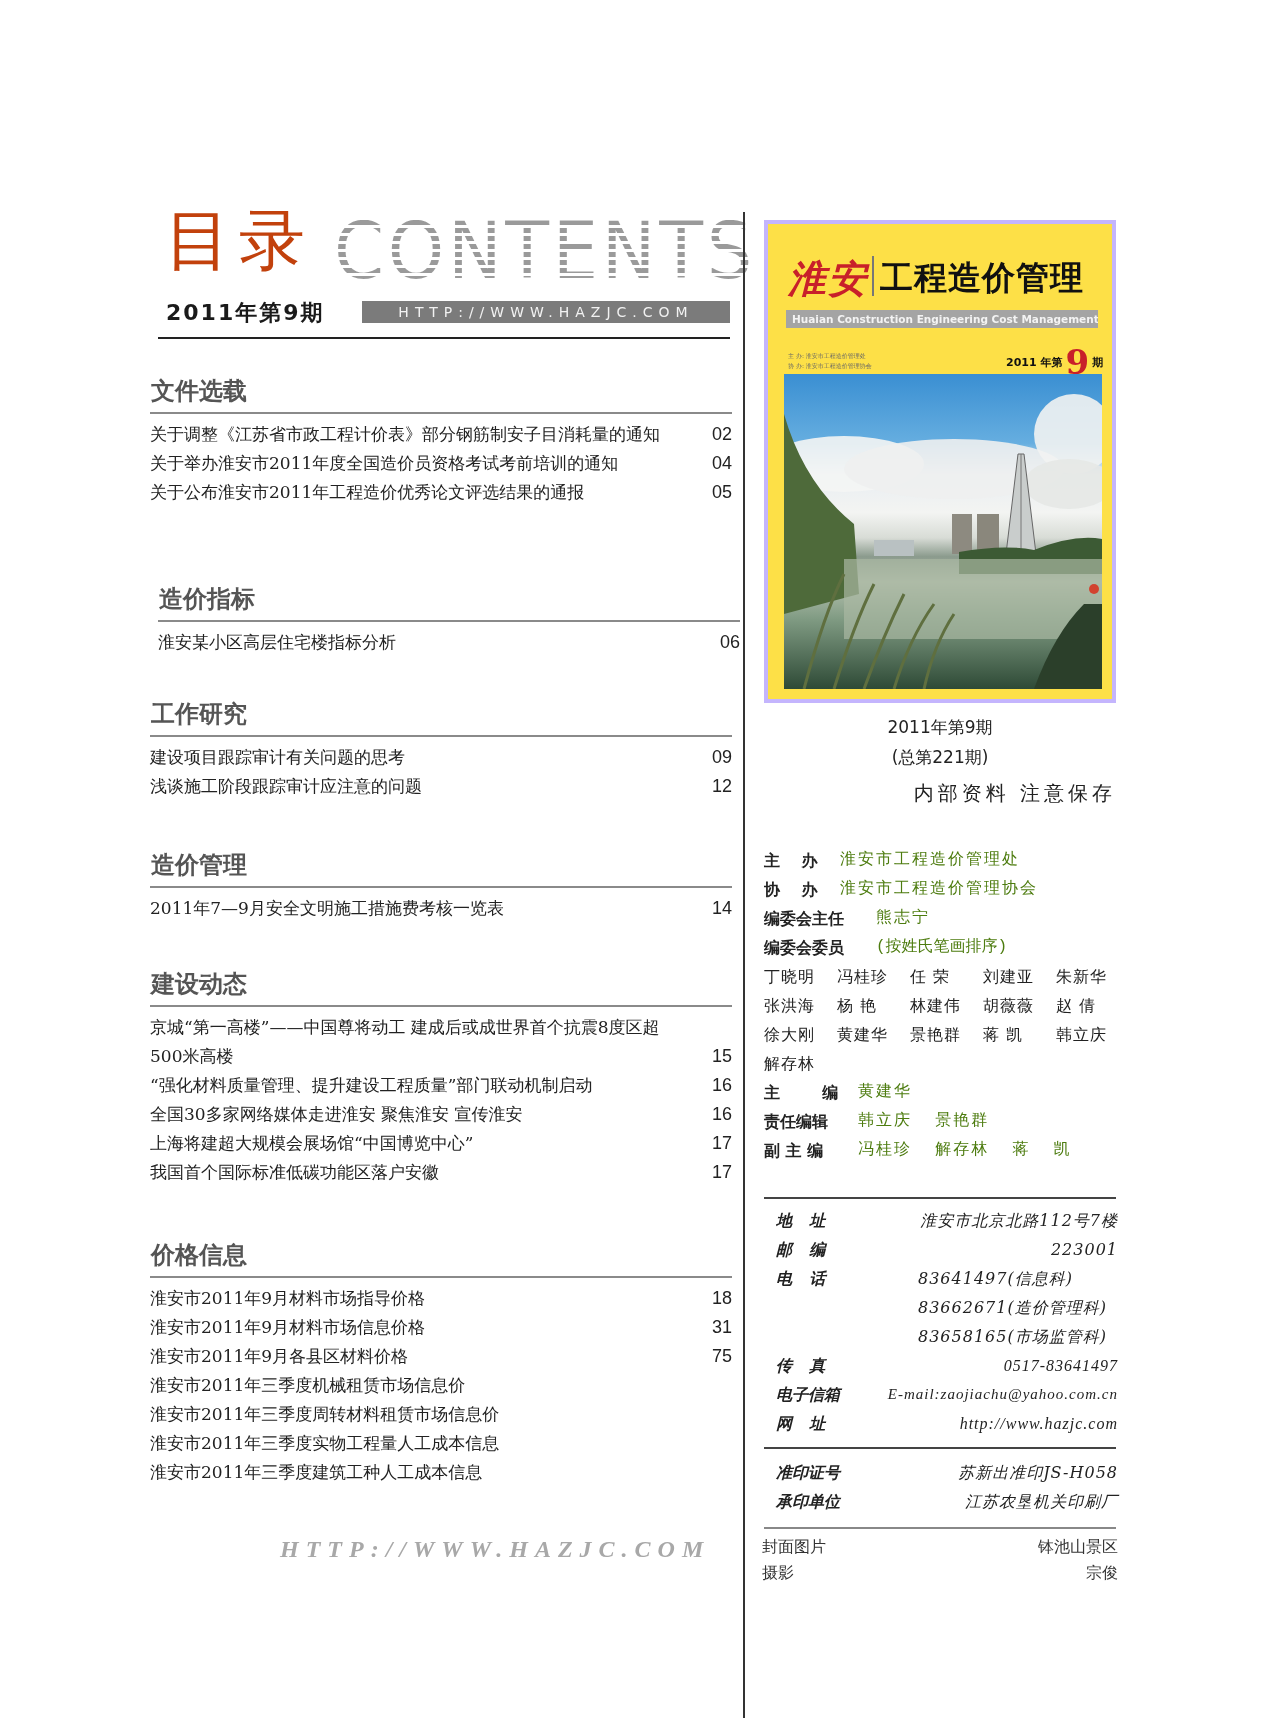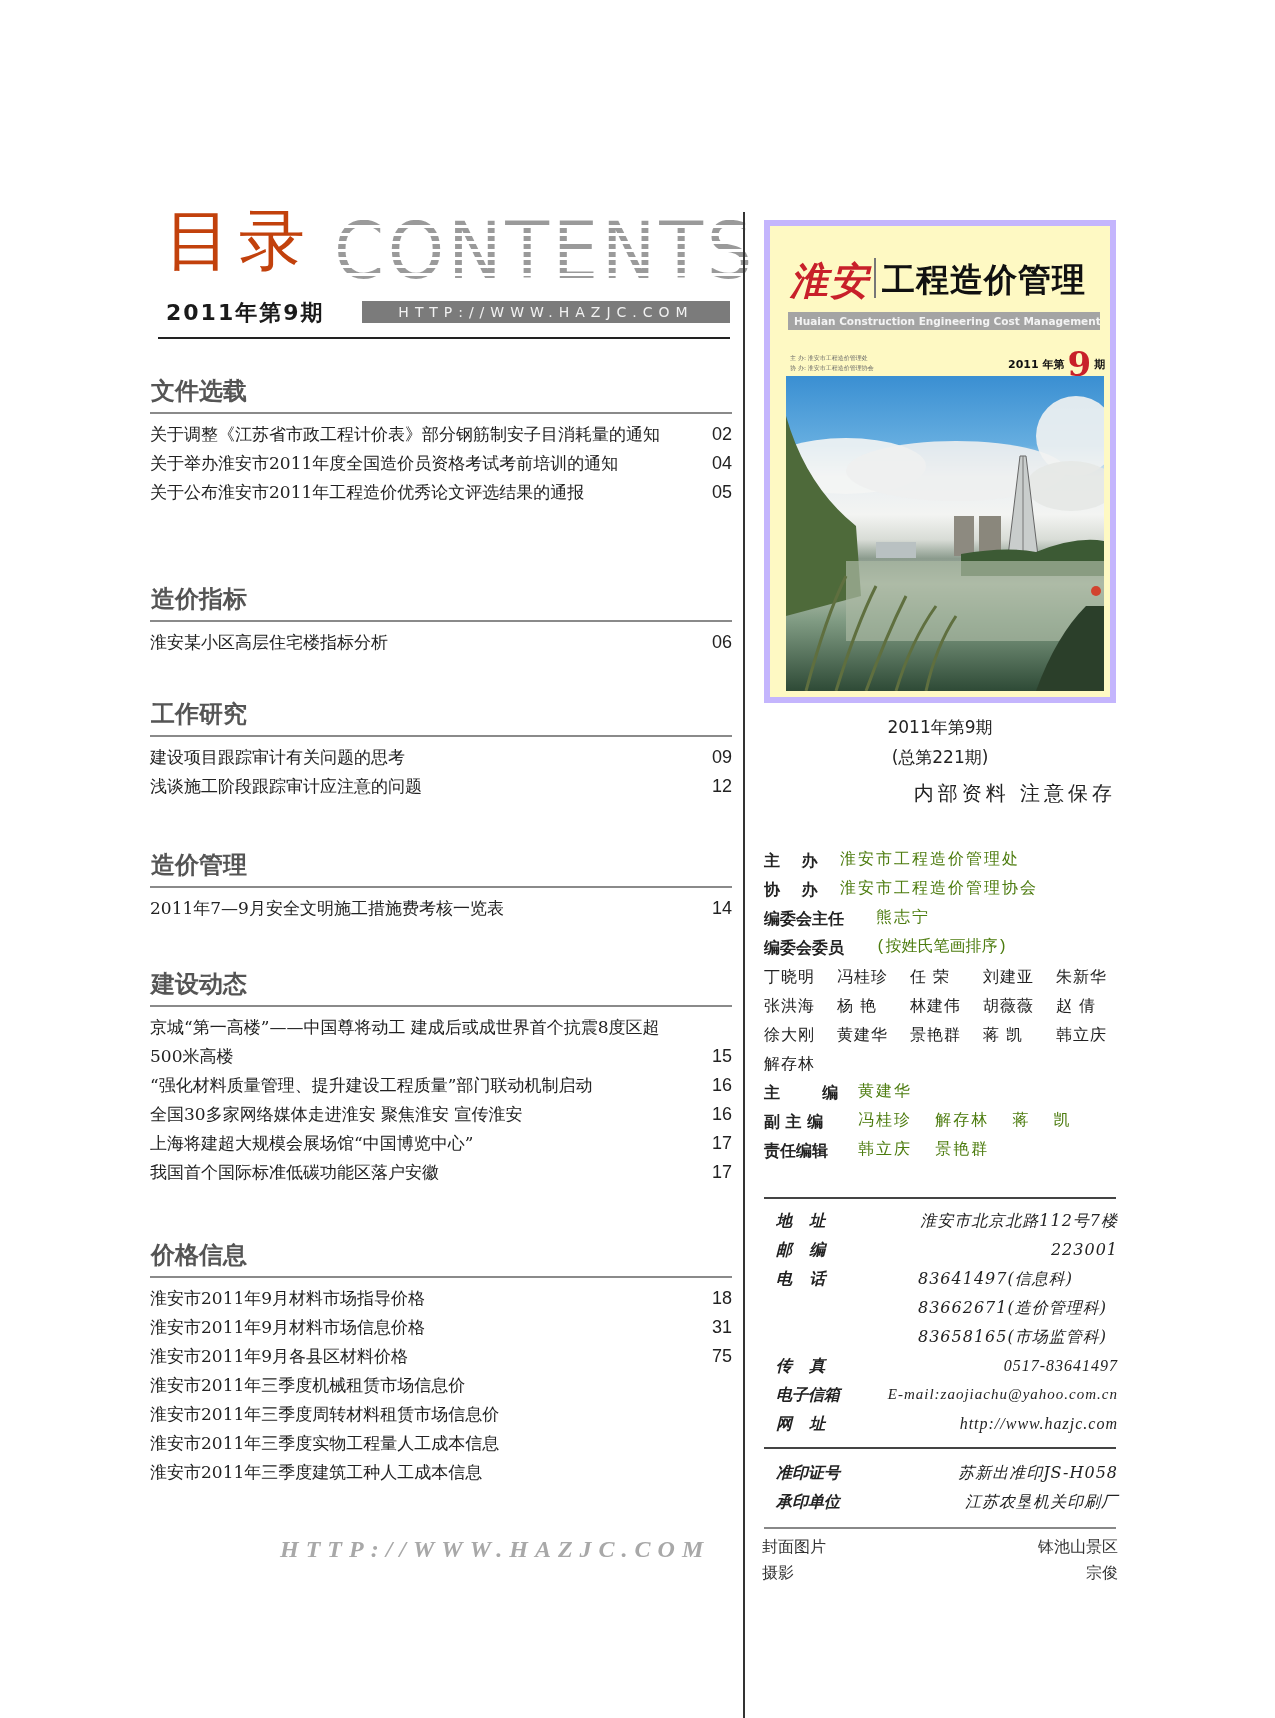--- a/index.html
+++ b/index.html
@@ -54,22 +54,22 @@
   .foot-url {
     left: 280px; top: 1536px; font-family: "Liberation Serif", serif; font-style: italic;
     font-weight: bold; font-size: 24px; color: #a8a8a8; letter-spacing: 7px;
   }
 
   
   .vdiv { left: 743px; top: 212px; width: 2px; height: 1506px; background: #333; }
 
   
   .cover {
-    left: 764px; top: 220px; width: 352px; height: 483px; border: 6px solid #c4b5fd;
-    background: #fef9c3; box-sizing: border-box;
+    left: 764px; top: 220px; width: 352px; height: 483px; border: 4px solid #c4b5fd;
+    background: #fde047; box-sizing: border-box;
   }
   .cv-logo-red {
     left: 20px; top: 30px; font-family: "DejaVu Serif", serif; font-style: italic;
     font-weight: bold; font-size: 38px; color: #c8202a; letter-spacing: 2px;
   }
   .cv-logo-sep { left: 104px; top: 32px; width: 2px; height: 40px; background: #777; }
   .cv-logo-title {
     left: 112px; top: 32px; font-family: "DejaVu Sans", sans-serif; font-weight: bold;
     font-size: 33px; color: #111; letter-spacing: 1px;
   }
@@ -132,21 +132,21 @@
   <div class="toc-row">
     <span class="toc-title">关于举办淮安市2011年度全国造价员资格考试考前培训的通知</span>
     <span class="toc-page">04</span>
   </div>
   <div class="toc-row">
     <span class="toc-title">关于公布淮安市2011年工程造价优秀论文评选结果的通报</span>
     <span class="toc-page">05</span>
   </div>
 </div>
 
-<div class="abs sec" style="top:582px;">
+<div class="abs sec" style="top:582px;margin-left:8px;">
   <div class="sec-title">造价指标</div>
   <div class="sec-rule"></div>
   <div class="toc-row">
     <span class="toc-title">淮安某小区高层住宅楼指标分析</span>
     <span class="toc-page">06</span>
   </div>
 </div>
 
 <div class="abs sec" style="top:697px;">
   <div class="sec-title">工作研究</div>
@@ -321,26 +321,26 @@
     <span>韩立庆</span>
   </div>
   <div class="names-row">
     <span>解存林</span>
   </div>
   <div class="mh-row">
     <span class="mh-lbl" style="width:94px;letter-spacing:4px;white-space:pre;">主    编</span>
     <span class="mh-val">黄建华</span>
   </div>
   <div class="mh-row">
+    <span class="mh-lbl" style="width:94px;">责任编辑</span>
+    <span class="mh-val" style="white-space:pre;">韩立庆  景艳群</span>
+  </div>
+  <div class="mh-row">
     <span class="mh-lbl" style="width:94px;white-space:pre;">副 主 编</span>
     <span class="mh-val" style="white-space:pre;">冯桂珍  解存林  蒋  凯</span>
-  </div>
-  <div class="mh-row">
-    <span class="mh-lbl" style="width:94px;">责任编辑</span>
-    <span class="mh-val" style="white-space:pre;">韩立庆  景艳群</span>
   </div>
 </div>
 
 <div class="abs rule-r" style="top:1197px;"></div>
 
 <div class="abs kv" style="top:1206px;">
   <div class="kv-row">
     <span class="kv-lbl" style="white-space:pre;padding-left:12px;">地  址</span>
     <span class="kv-val">淮安市北京北路112号7楼</span>
   </div>

